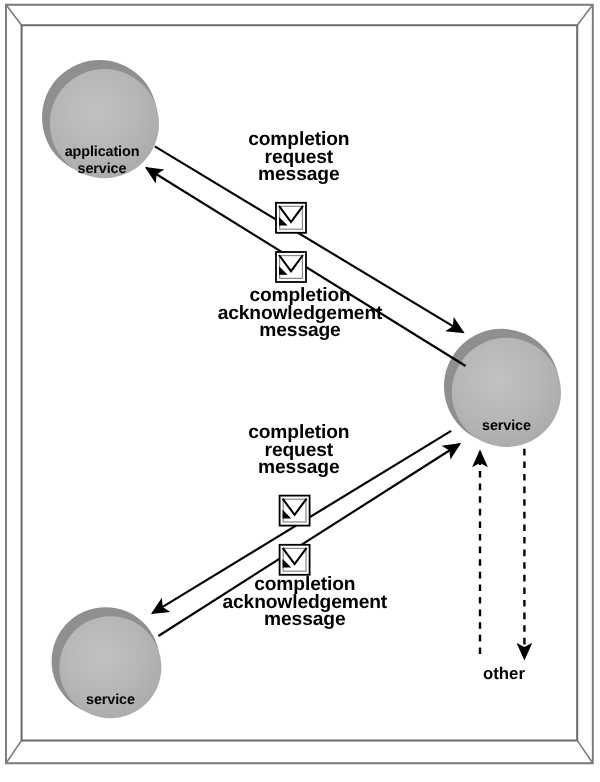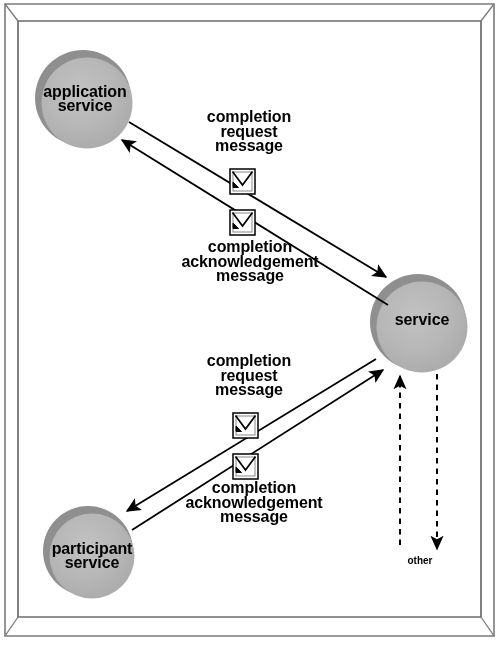--- a/index.html
+++ b/index.html
@@ -34,30 +34,31 @@
     text-align: center;
     color: #000000;
     font-family: "Liberation Sans", sans-serif;
     font-weight: bold;
     line-height: 14px;
     white-space: nowrap;
     pointer-events: none;
     user-select: none;
   }
   .node-label {
-    font-size: 16px;
+    font-size: 12px;
     letter-spacing: -0.1px;
+    margin-top: 34px;
   }
   .msg-label {
     font-size: 16px;
     line-height: 14.5px;
     letter-spacing: -0.1px;
   }
   .other-label {
-    font-size: 10px;
+    font-size: 14px;
     line-height: 14.5px;
   }
   .lbl-line { display: block; }
 </style>
 </head>
 <body>
 
 <div id="diagram-root">
 
   <svg id="diagram-svg" viewBox="0 0 500 652" xmlns="http://www.w3.org/2000/svg">
@@ -143,21 +144,20 @@
   <div class="node-label" style="left:37px; top:85px; width:96px;">
     <span class="lbl-line">application</span>
     <span class="lbl-line">service</span>
   </div>
 
   <div class="node-label" style="left:370px; top:313px; width:104px;">
     <span class="lbl-line">service</span>
   </div>
 
   <div class="node-label" style="left:44px; top:542px; width:96px;">
-    <span class="lbl-line">participant</span>
     <span class="lbl-line">service</span>
   </div>
 
   <div class="msg-label" style="left:189px; top:110px; width:120px;">
     <span class="lbl-line">completion</span>
     <span class="lbl-line">request</span>
     <span class="lbl-line">message</span>
   </div>
 
   <div class="msg-label" style="left:180px; top:240px; width:140px;">

